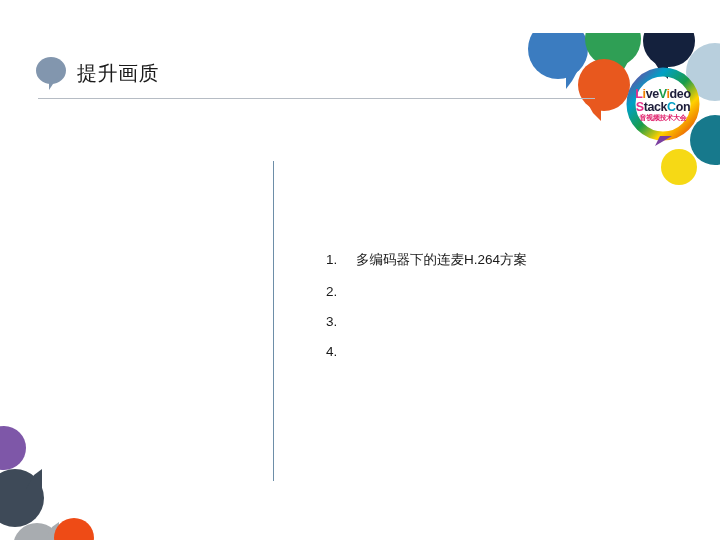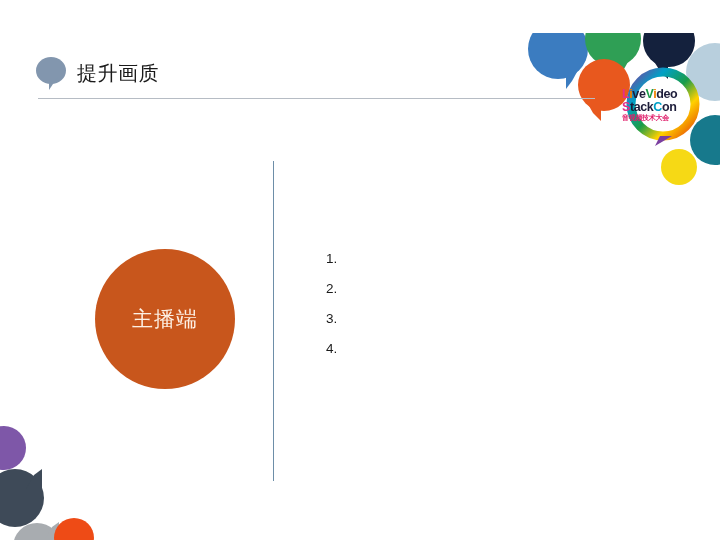--- a/index.html
+++ b/index.html
@@ -77,20 +77,21 @@
     left: 0;
     top: 0;
     width: 82px;
     height: 80px;
   }
   #logo .logo-text {
     position: absolute;
     left: 0;
     top: 22px;
     width: 82px;
+    text-align: center;
     line-height: 1.0;
   }
   #logo .line1, #logo .line2 {
     font-size: 12.5px;
     font-weight: bold;
     letter-spacing: -0.4px;
     white-space: nowrap;
   }
   #logo .cn {
     display: block;
@@ -241,27 +242,25 @@
     </svg>
     <div class="logo-text">
       <div class="line1"><span class="lv-l">L</span><span class="lv-i">i</span><span class="lv-dark">ve</span><span class="lv-v">V</span><span class="lv-i">i</span><span class="lv-dark">deo</span></div>
       <div class="line2"><span class="lv-s">S</span><span class="lv-dark">tack</span><span class="lv-c">C</span><span class="lv-dark">on</span></div>
       <span class="cn">音视频技术大会</span>
     </div>
   </div>
 
   <div id="divider"></div>
 
-  <div id="main-circle">
-    <span id="main-circle-label">主播端</span>
-  </div>
 
   <div id="list">
     <div class="list-item">
       <span class="list-num">1.</span>
+      <span class="list-text">多编码器下的连麦H.264方案</span>
     </div>
     <div class="list-item">
       <span class="list-num">2.</span>
     </div>
     <div class="list-item">
       <span class="list-num">3.</span>
     </div>
     <div class="list-item">
       <span class="list-num">4.</span>
     </div>

